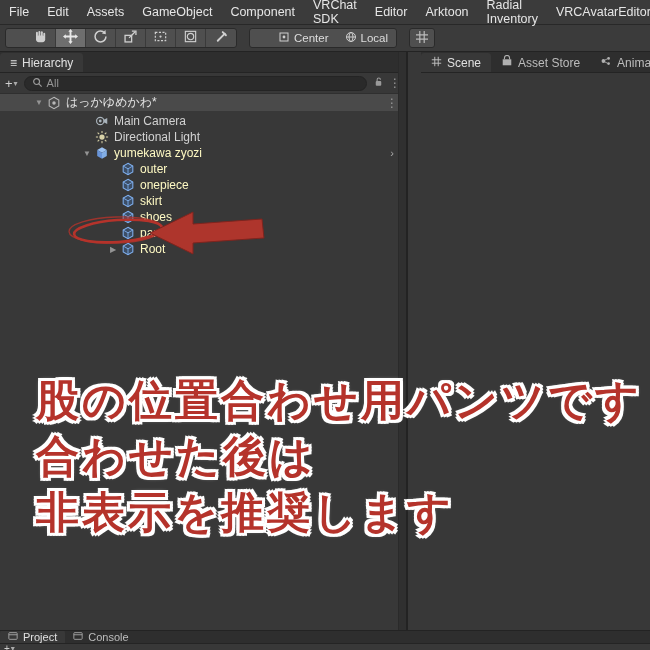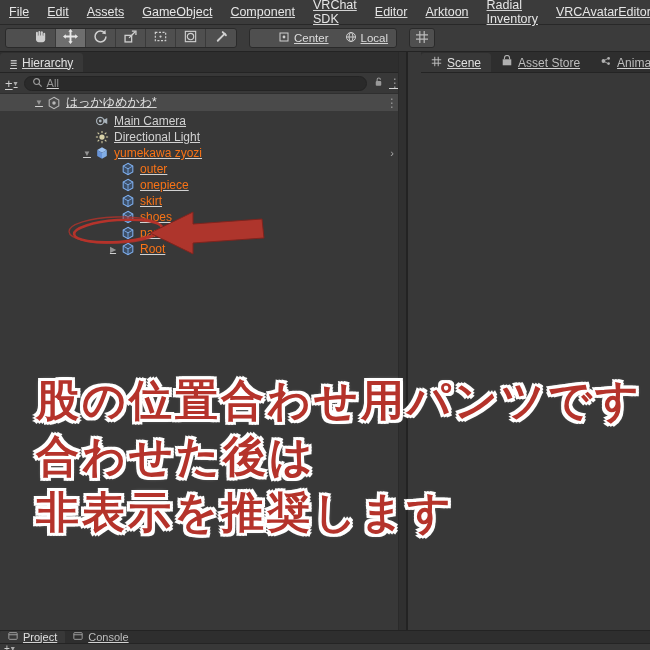--- a/index.html
+++ b/index.html
@@ -1,17 +1,17 @@
 <!DOCTYPE html>
 <html><head>
 <meta charset="utf-8">
 <style>
   *{margin:0;padding:0;box-sizing:border-box;font-family:"Liberation Sans","DejaVu Sans",sans-serif;}
   html,body{width:650px;height:650px;overflow:hidden;background:#282828;}
-  #app{position:relative;width:650px;height:650px;background:#383838;overflow:hidden;font-size:12px;color:#d2d2d2;text-decoration:underline;}
+  #app{position:relative;width:650px;height:650px;background:#383838;overflow:hidden;font-size:12px;color:#d2d2d2;}
 
   
   .menubar{height:25px;background:#3b3b3b;border-bottom:1px solid #282828;display:flex;align-items:center;color:#e6e6e6;font-size:12.5px;}
   .mitem{padding:0 9px;height:100%;display:flex;align-items:center;cursor:default;}
 
   
   .toolbar{height:27px;background:#3b3b3b;border-bottom:1px solid #232323;display:flex;align-items:center;padding:0 5px;gap:12px;}
   .toolgrp{display:flex;background:#4f4f4f;border:1px solid #2a2a2a;border-radius:3px;overflow:hidden;height:20px;padding-left:20px;}
   .toolbtn{width:30px;height:100%;display:flex;align-items:center;justify-content:center;border-right:1px solid #3a3a3a;}
   .toolbtn:last-child{border-right:none;}
@@ -41,21 +41,21 @@
   .scenerow .dots{position:absolute;right:8px;}
   .tri{width:14px;font-size:8px;color:#949494;text-align:center;flex:0 0 14px;}
   .ticon{width:16px;height:14px;display:flex;align-items:center;justify-content:center;flex:0 0 16px;}
   .tlabel{margin-left:4px;white-space:nowrap;}
 
   
   .tree{flex:1;position:relative;padding-top:2px;}
   .row{height:16px;display:flex;align-items:center;position:relative;}
   .row.d1{padding-left:44px;margin-left:36px;}
   .row.d2{padding-left:64px;margin-left:42px;}
-  .blue{color:#f97316;}
+  .blue{color:#fef9c3;}
   .rowchevron{position:absolute;right:12px;color:#a8a8a8;font-size:11px;}
   .vscroll{position:absolute;top:0;right:0;width:8px;bottom:0;background:#303030;border-left:1px solid #2a2a2a;}
 
   
   .sceneToolbar{height:21px;background:#3b3b3b;border-bottom:1px solid #2a2a2a;display:flex;align-items:center;padding:0 6px;gap:7px;color:#dcdcdc;font-size:11.5px;}
   .ddl{display:flex;align-items:center;gap:4px;}
   .ddl .caret{font-size:8px;color:#aaa;}
   .viewport{flex:1;position:relative;background:linear-gradient(175deg,#9eb5c6 0%,#aac9de 45%,#c2e2f4 100%);overflow:hidden;}
   .charsvg{position:absolute;top:0;right:0;}
 

